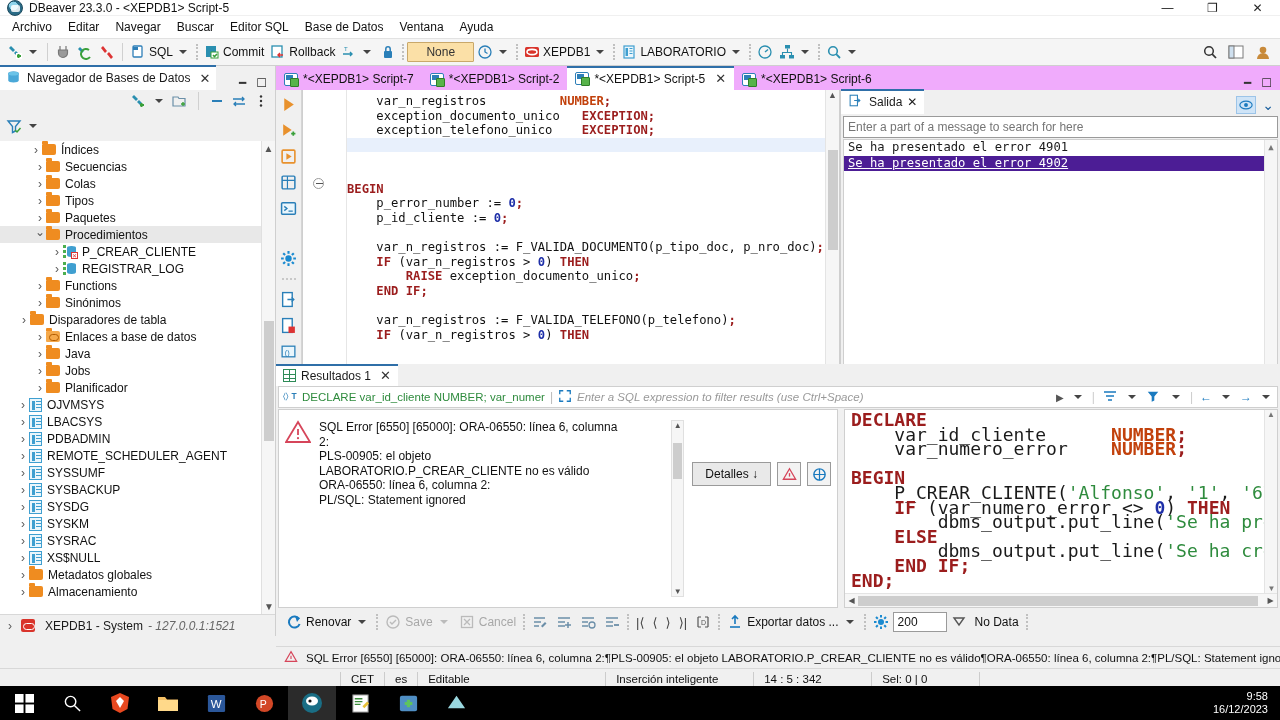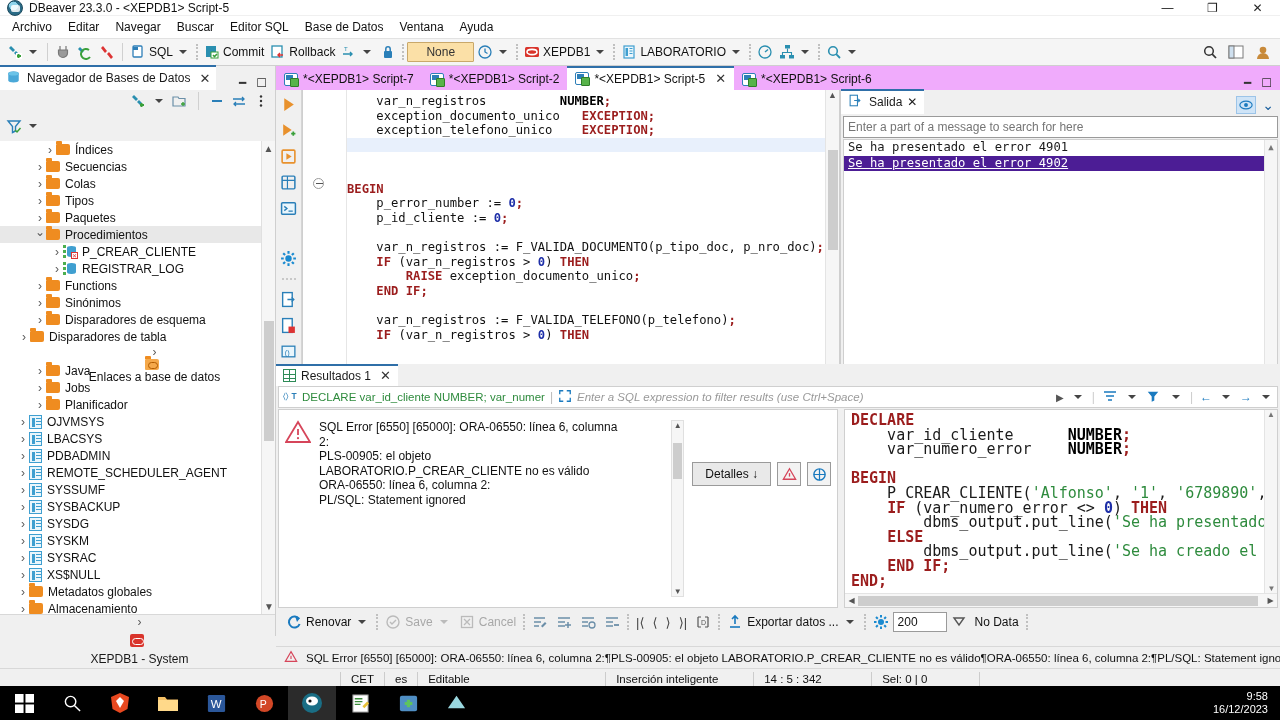--- a/index.html
+++ b/index.html
@@ -93,21 +93,21 @@
   .oracleico:after{content:"";position:absolute;left:2px;top:4px;width:10px;height:5px;
      border:1.5px solid #fff;border-radius:5px;}
   .tlbl { color:#111; }
   .tlbl.gray{color:#666;font-style:italic;}
   .tree-scroll { position:absolute; right:0; top:0; width:14px; bottom:0; background:#f6f6f6;
      border-left:1px solid #e0e0e0; }
   .tree-scroll .up,.tree-scroll .dn{ text-align:center; font-size:10px; color:#555; }
   .tree-scroll .up{margin-top:2px;} .tree-scroll .dn{position:absolute;bottom:2px;width:14px;}
   .tree-scroll .thumb{position:absolute;left:2px;top:180px;width:10px;height:120px;background:#cdcdcd;}
   .nav-conn { height:22px; display:flex; align-items:center; gap:5px; background:#f0f0f0;
-     border-top:1px solid #d8d8d8; padding-left:4px; font-size:12px;flex-direction:column;}
+     border-top:1px solid #d8d8d8; padding-left:4px; font-size:12px;}
 
   
   .rightside { flex:1; display:flex; flex-direction:column; min-width:0; }
   .edtabrow { height:24px; display:flex; align-items:flex-end; background:#f0abfc; }
   .edtab { display:flex; align-items:center; gap:5px; padding:3px 8px 4px 8px;
      font-size:12px; color:#111; white-space:nowrap;}
   .edtab.active { background:#fff; border-top:2px solid #2f6fa8; }
   .edtab .x { margin-left:5px; font-size:13px; color:#333; }
   .ed-minmax { margin-left:auto; display:flex; gap:10px; padding-right:8px; color:#333; font-size:12px;}
   .sqlico { width:14px;height:13px;border:1px solid #2e7fb8;border-radius:2px;
@@ -120,21 +120,21 @@
   .vtoolbar { width:26px; background:#f0f0f0; border-right:1px solid #d5d5d5;
      display:flex; flex-direction:column; align-items:center; padding-top:6px; gap:9px;}
   .vt { width:17px; height:17px; position:relative; }
   .editorpane { flex:1; display:flex; flex-direction:column; min-width:0; position:relative;
      background:#fff; border:1px solid #cfcfcf; border-top:none;}
   .ruler { width:44px; background:#fff; border-right:1px solid #e6e6e6; flex:none; position:relative;}
   .codewrap { flex:1; display:flex; min-height:0; position:relative; overflow:hidden; }
   pre.code { margin:0; padding:4px 0 0 0; font-family:"DejaVu Sans Mono", monospace;
      font-size:12.2px; line-height:14.6px; white-space:pre; color:#111; flex:1; overflow:hidden;}
   .kw{color:#9b1d1d;font-weight:bold;}
-  .ty{color:#000000;font-weight:bold;}
+  .ty{color:#c2410c;font-weight:bold;}
   .exc{color:#9b1d1d;font-weight:bold;}
   .num{color:#1e2fa8;font-weight:bold;}
   .str{color:#2e8b3d;}
   .curline{background:#e8f0fc;display:block;}
   .vscroll{width:14px;background:#f6f6f6;border-left:1px solid #e4e4e4;position:relative;flex:none;}
   .vscroll .thumb{position:absolute;left:2px;top:60px;width:10px;height:100px;background:#cdcdcd;}
   .hscroll{height:14px;background:#f6f6f6;border-top:1px solid #e4e4e4;position:relative;display:flex;align-items:center;}
   .hscroll .thumb{position:absolute;left:26px;top:2px;height:10px;width:620px;background:#cdcdcd;}
   .hscroll .arr{width:14px;text-align:center;font-size:9px;color:#555;}
 
@@ -176,21 +176,21 @@
   .errtext{font-size:12px;line-height:14.6px;color:#111;flex:1;}
   .err-sb{width:13px;background:#f6f6f6;border:1px solid #e0e0e0;position:relative;}
   .err-sb .thumb{position:absolute;left:1px;top:22px;width:9px;height:36px;background:#cdcdcd;}
   .errbtns{display:flex;align-items:flex-start;gap:6px;padding-top:42px;}
   .btn{border:1px solid #9a9a9a;background:#e9e9e9;font-size:12px;padding:4px 12px;color:#111;}
   .sqbtn{width:24px;height:24px;border:1px solid #9a9a9a;background:#f3f3f3;display:flex;
      align-items:center;justify-content:center;}
   .sqlview{flex:1;background:#fff;border:1px solid #cfcfcf;margin-left:6px;position:relative;
      overflow:hidden;display:flex;flex-direction:column;}
   .sqlview pre{margin:0;padding:3px 0 0 6px;font-family:"DejaVu Sans Mono",monospace;
-     font-size:15px;line-height:14.6px;white-space:pre;flex:1;overflow:hidden;}
+     font-size:18px;line-height:14.6px;white-space:pre;flex:1;overflow:hidden;}
   .res-toolbar{height:28px;display:flex;align-items:center;gap:0;padding-left:6px;background:#f0f0f0;}
   .rt{display:flex;align-items:center;gap:4px;padding:0 4px;font-size:12px;color:#111;}
   .rt.dim{color:#a8a8a8;}
   .numbox{border:1px solid #9a9a9a;background:#fff;width:54px;height:20px;font-size:12px;
      padding:0 4px;display:flex;align-items:center;color:#111;}
 
   
   .errstatus{position:absolute;left:276px;right:0;bottom:52px;height:22px;display:flex;
      align-items:center;gap:6px;background:#f0f0f0;border-top:1px solid #d8d8d8;padding-left:8px;
      font-size:11.5px;color:#111;overflow:hidden;white-space:nowrap;}
@@ -464,21 +464,21 @@
         <span class="ic" style="margin:0 4px;">
           <svg width="16" height="16" viewBox="0 0 16 16">
               <path d="M2 3h12l-4.5 5.5V13l-3 1.5V8.5z" fill="none" stroke="#2a7fb8" stroke-width="1.4"></path>
               <path d="M9 12l2 2 3.5-4" stroke="#3aa03a" stroke-width="1.5" fill="none"></path>
             </svg>
         </span>
         <span class="caret"></span>
       </div>
 
       <div class="tree" id="tree">
-        <div class="trow" style="padding-left: 44px;">
+        <div class="trow" style="padding-left: 30px;">
             <span class="arrow closed"></span>
             <span class="folder"></span>
             <span class="tlbl">Índices</span>
           </div>
           <div class="trow" style="padding-left: 34px;">
             <span class="arrow closed"></span>
             <span class="folder"></span>
             <span class="tlbl">Secuencias</span>
           </div>
           <div class="trow" style="padding-left: 34px;">
@@ -516,31 +516,26 @@
           <div class="trow" style="padding-left: 34px;">
             <span class="arrow closed"></span>
             <span class="folder"></span>
             <span class="tlbl">Functions</span>
           </div>
           <div class="trow" style="padding-left: 34px;">
             <span class="arrow closed"></span>
             <span class="folder"></span>
             <span class="tlbl">Sinónimos</span>
           </div>
+          <div class="trow" style="padding-left: 18px; align-items: center;">
+            <span class="arrow closed"></span>
+            <span class="folder"></span>
+            <span class="tlbl">Disparadores de tabla</span>
+          </div>
           <div class="trow" style="padding-left: 34px;">
-            <span class="arrow closed"></span>
-            <span class="folder"></span>
-            <span class="tlbl">Disparadores de esquema</span>
-          </div>
-          <div class="trow" style="padding-left: 18px; align-items: center;">
-            <span class="arrow closed"></span>
-            <span class="folder"></span>
-            <span class="tlbl">Disparadores de tabla</span>
-          </div>
-          <div class="trow" style="padding-left: 34px; flex-direction: column;">
             <span class="arrow closed"></span>
             <span class="folder link"></span>
             <span class="tlbl">Enlaces a base de datos</span>
           </div>
           <div class="trow" style="padding-left: 34px;">
             <span class="arrow closed"></span>
             <span class="folder"></span>
             <span class="tlbl">Java</span>
           </div>
           <div class="trow" style="padding-left: 34px;">

